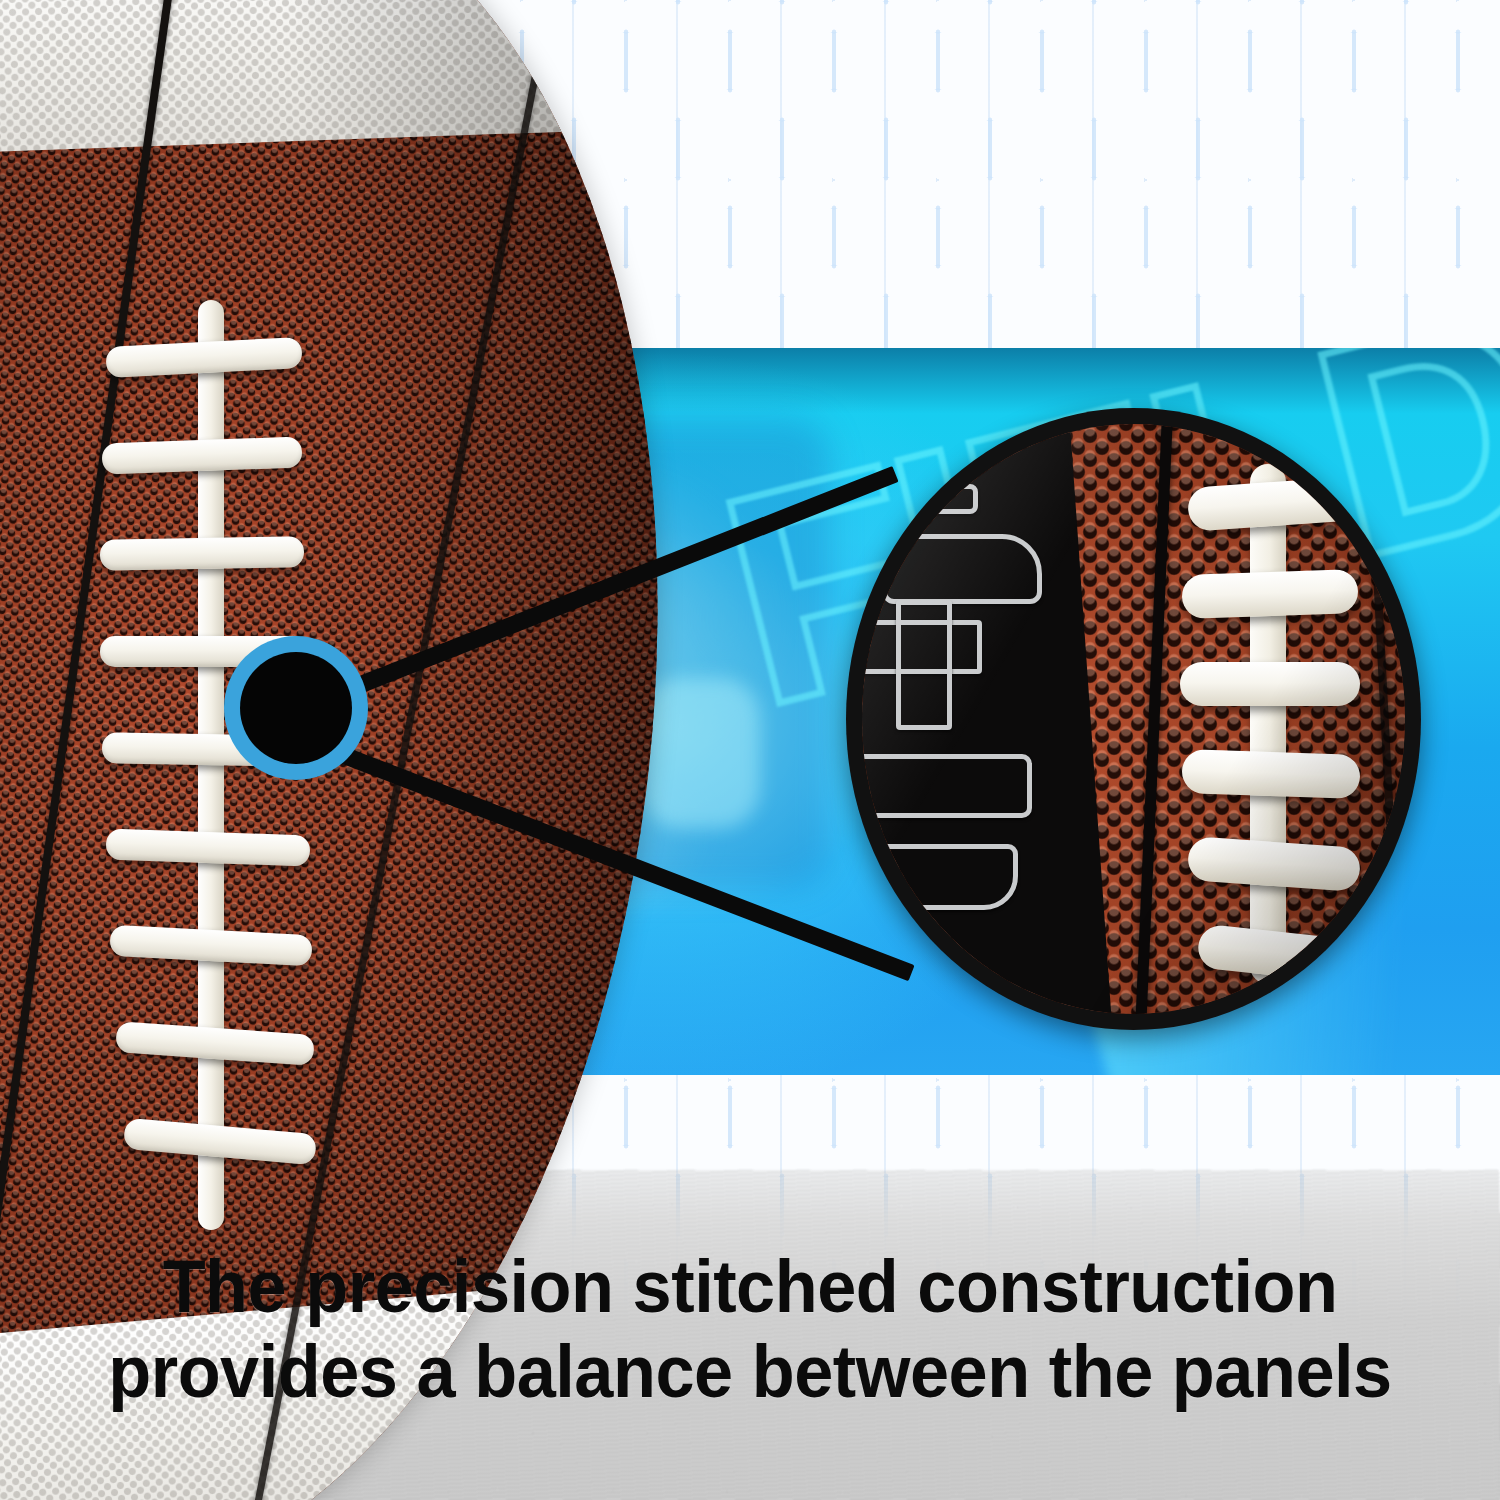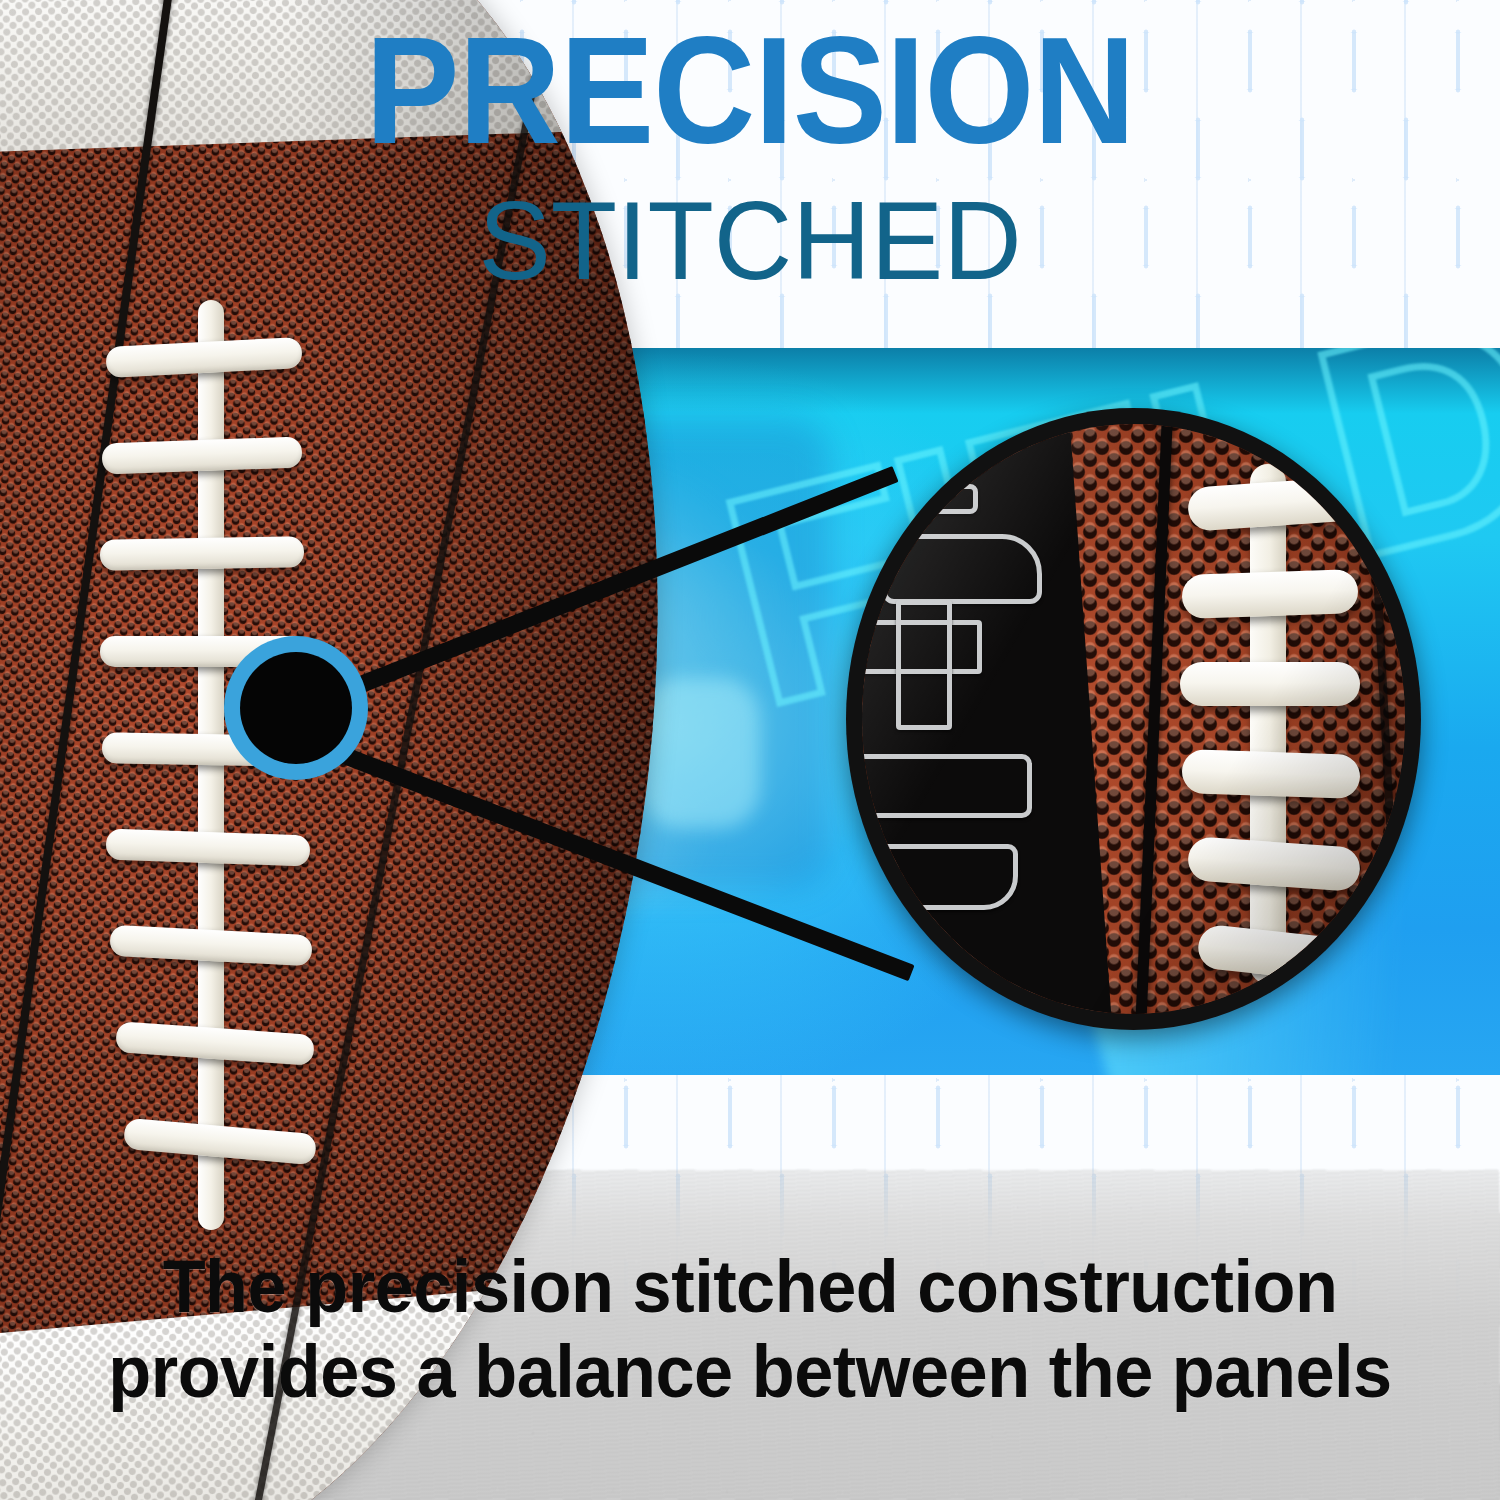--- a/index.html
+++ b/index.html
@@ -538,24 +538,20 @@
       <div class="hex" style="left: 1092px; top: 1496px;"></div>
       <div class="hex" style="left: 1196px; top: 1496px;"></div>
       <div class="hex" style="left: 1300px; top: 1496px;"></div>
       <div class="hex" style="left: 1404px; top: 1496px;"></div>
     </div>
 
   <div class="turf">
     <div class="turftex"></div>
   </div>
 
-  <div class="headline">
-    <div class="h-main" style="color:#1f7ec4;">PRECISION</div>
-    <div class="h-sub" style="color:#12648a;">STITCHED</div>
-  </div>
 
   <div class="blueband">
     <div class="helmet"></div>
     <div class="hdark" style="left:360px;top:70px;width:470px;height:470px;"></div>
     <div class="hbar" style="left:250px;top:150px;width:360px;height:16px;transform:rotate(-6deg);"></div>
     <div class="hbar" style="left:230px;top:240px;width:330px;height:14px;transform:rotate(-3deg);"></div>
     <div class="hbar" style="left:300px;top:470px;width:300px;height:22px;transform:rotate(4deg);"></div>
     <div class="hbar" style="left:330px;top:540px;width:250px;height:18px;transform:rotate(6deg);"></div>
     <div class="hbar" style="left:640px;top:330px;width:120px;height:150px;border-radius:40px;"></div>
     <div class="ghostword">FIELD</div>

